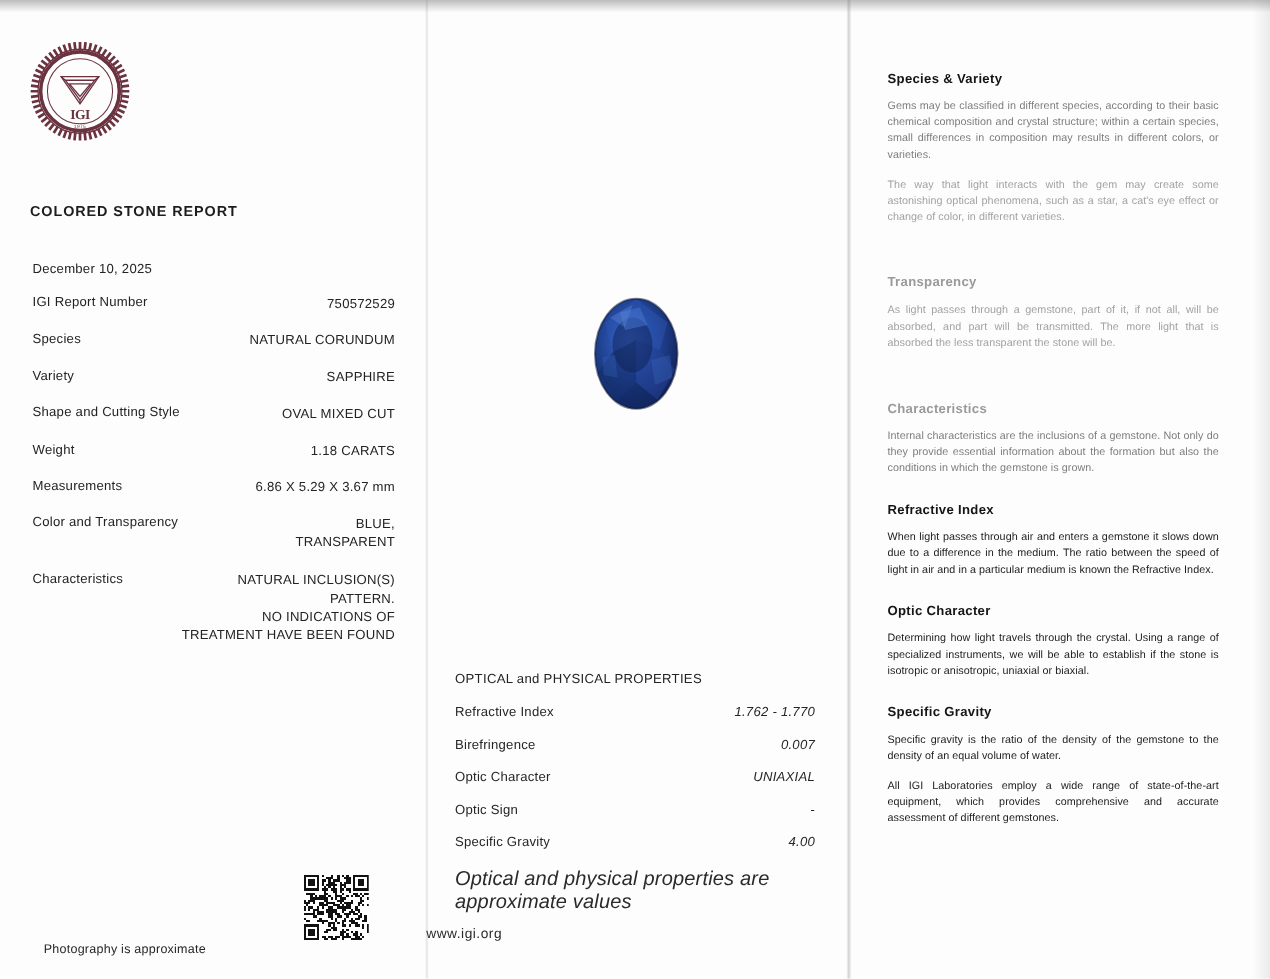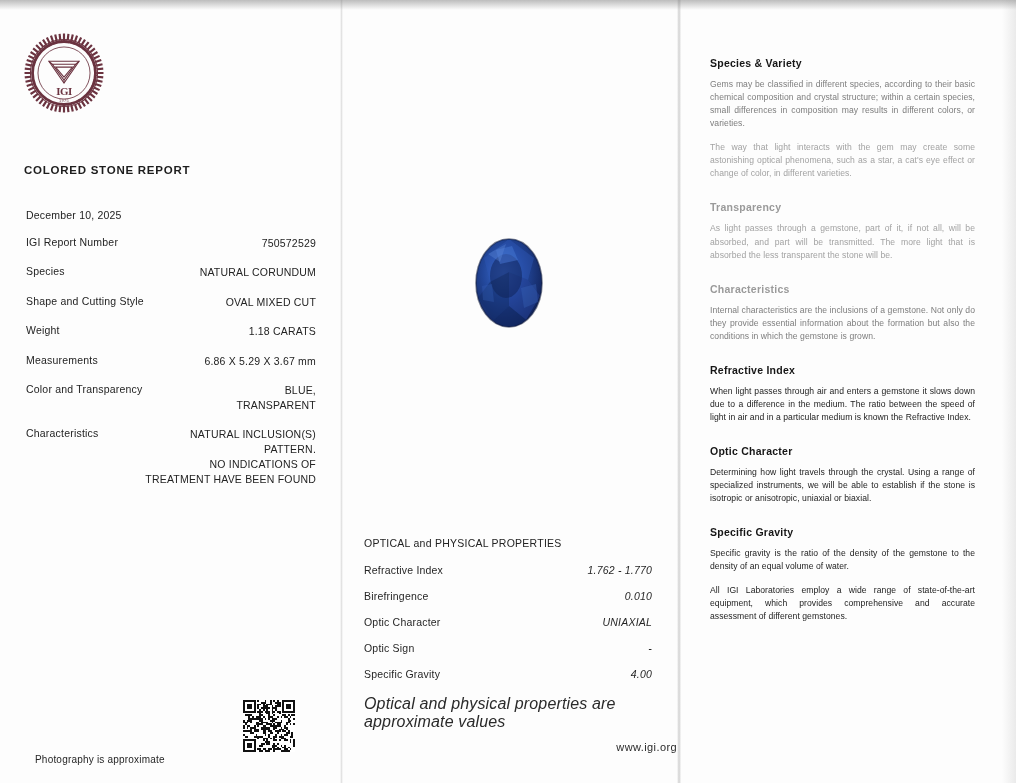--- a/index.html
+++ b/index.html
@@ -83,31 +83,31 @@
   .opt-row { display: flex; justify-content: space-between; margin-bottom: 14px; }
   .opt-label { font-size: 10.5px; color: #262626; letter-spacing: 0.2px; }
   .opt-value { font-size: 10.5px; color: #262626; letter-spacing: 0.2px; text-align: right; font-style: italic; }
 
   .optical-foot {
     position: absolute; left: 23px; top: 695px;
     font-size: 16px; font-style: italic; color: #2a2a2a; letter-spacing: 0.15px;
   }
   .website {
     position: absolute; left: 0; right: 0; top: 741px;
-    text-align: right; font-size: 11px; color: #2a2a2a; letter-spacing: 0.4px;
+    text-align: left; font-size: 11px; color: #2a2a2a; letter-spacing: 0.4px;
   }
 
   
   .panel-right { position: absolute; left: 681px; top: 0; width: 370px; height: 783px; }
   .info { position: absolute; left: 29px; top: 57px; width: 265px; }
   .info h3 {
     font-size: 10.5px; font-weight: bold; color: #161616;
     letter-spacing: 0.25px; margin-bottom: 9px;
   }
-  .info h3.faded { color: #9a9a9a; }
+  .info h3.faded { color: #9a9a9a; margin-top: 19px; }
   .info p {
     font-size: 8.6px; line-height: 1.52; color: #1c1c1c;
     text-align: justify; letter-spacing: 0.05px; margin-bottom: 11px;
   }
   .info p.faded { color: #a2a2a2; }
   .info p.semifaded { color: #7d7d7d; }
   .info .gap { height: 10px; }
 </style>
 </head>
 <body>
@@ -154,20 +154,24 @@
     <div class="report-date">December 10, 2025</div>
 
     <div class="spec-table" id="spec-table">
         <div class="spec-row">
           <div class="spec-label">IGI Report Number</div>
           <div class="spec-value">750572529</div>
         </div>
         <div class="spec-row">
           <div class="spec-label">Species</div>
           <div class="spec-value">NATURAL CORUNDUM</div>
+        </div>
+        <div class="spec-row">
+          <div class="spec-label">Variety</div>
+          <div class="spec-value">SAPPHIRE</div>
         </div>
         <div class="spec-row">
           <div class="spec-label">Shape and Cutting Style</div>
           <div class="spec-value">OVAL MIXED CUT</div>
         </div>
         <div class="spec-row">
           <div class="spec-label">Weight</div>
           <div class="spec-value">1.18 CARATS</div>
         </div>
         <div class="spec-row">
@@ -630,21 +634,21 @@
 
     <div class="optical-block">
       <div class="optical-title">OPTICAL and PHYSICAL PROPERTIES</div>
       <div id="opt-table">
           <div class="opt-row">
             <div class="opt-label">Refractive Index</div>
             <div class="opt-value">1.762 - 1.770</div>
           </div>
           <div class="opt-row">
             <div class="opt-label">Birefringence</div>
-            <div class="opt-value">0.010</div>
+            <div class="opt-value">0.007</div>
           </div>
           <div class="opt-row">
             <div class="opt-label">Optic Character</div>
             <div class="opt-value">UNIAXIAL</div>
           </div>
           <div class="opt-row">
             <div class="opt-label">Optic Sign</div>
             <div class="opt-value">-</div>
           </div>
           <div class="opt-row">

